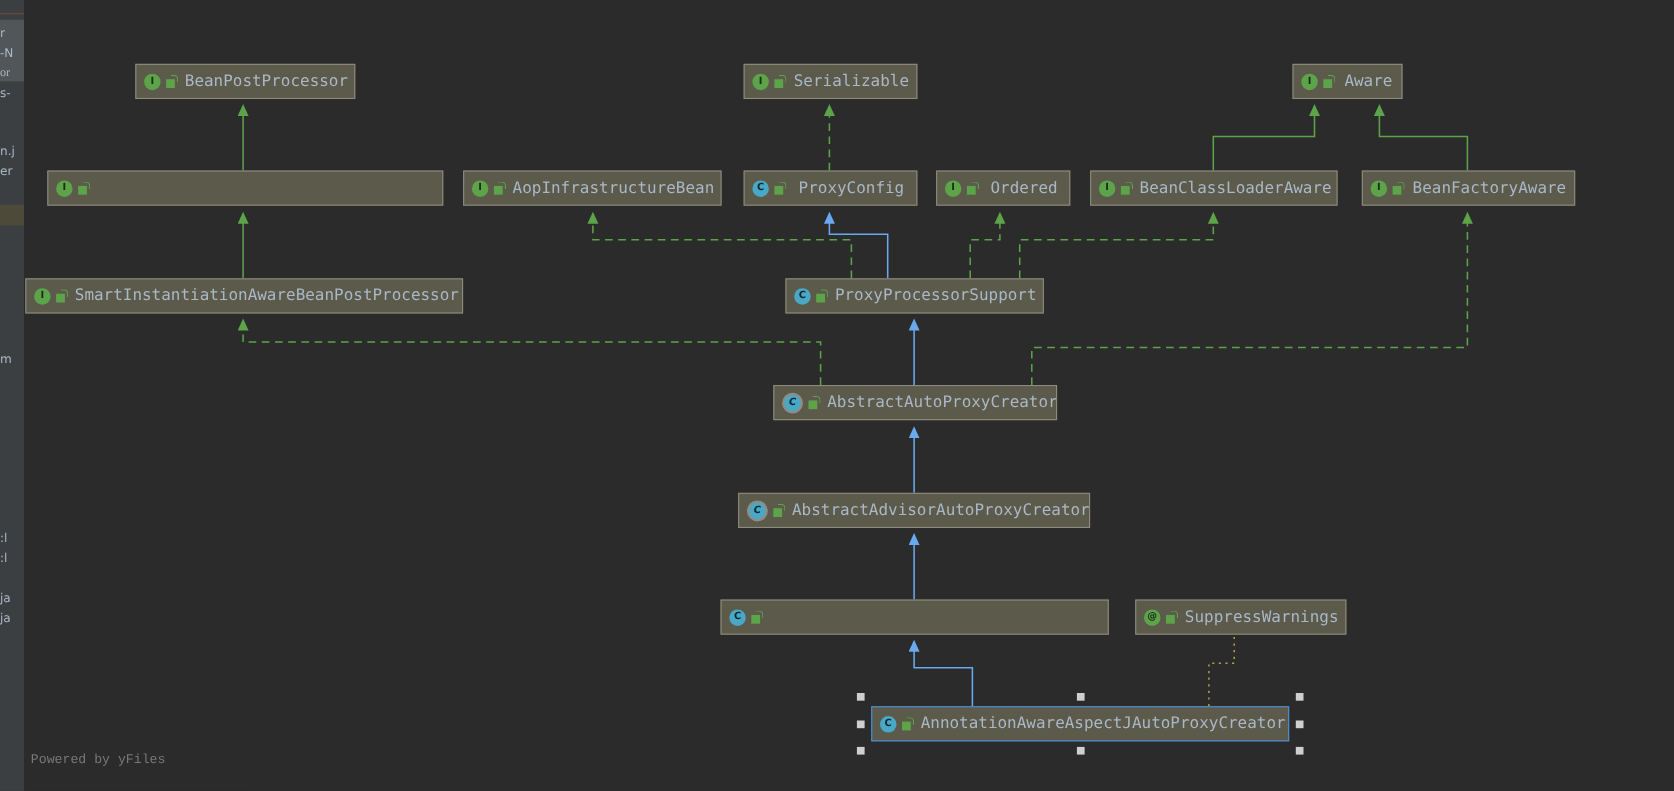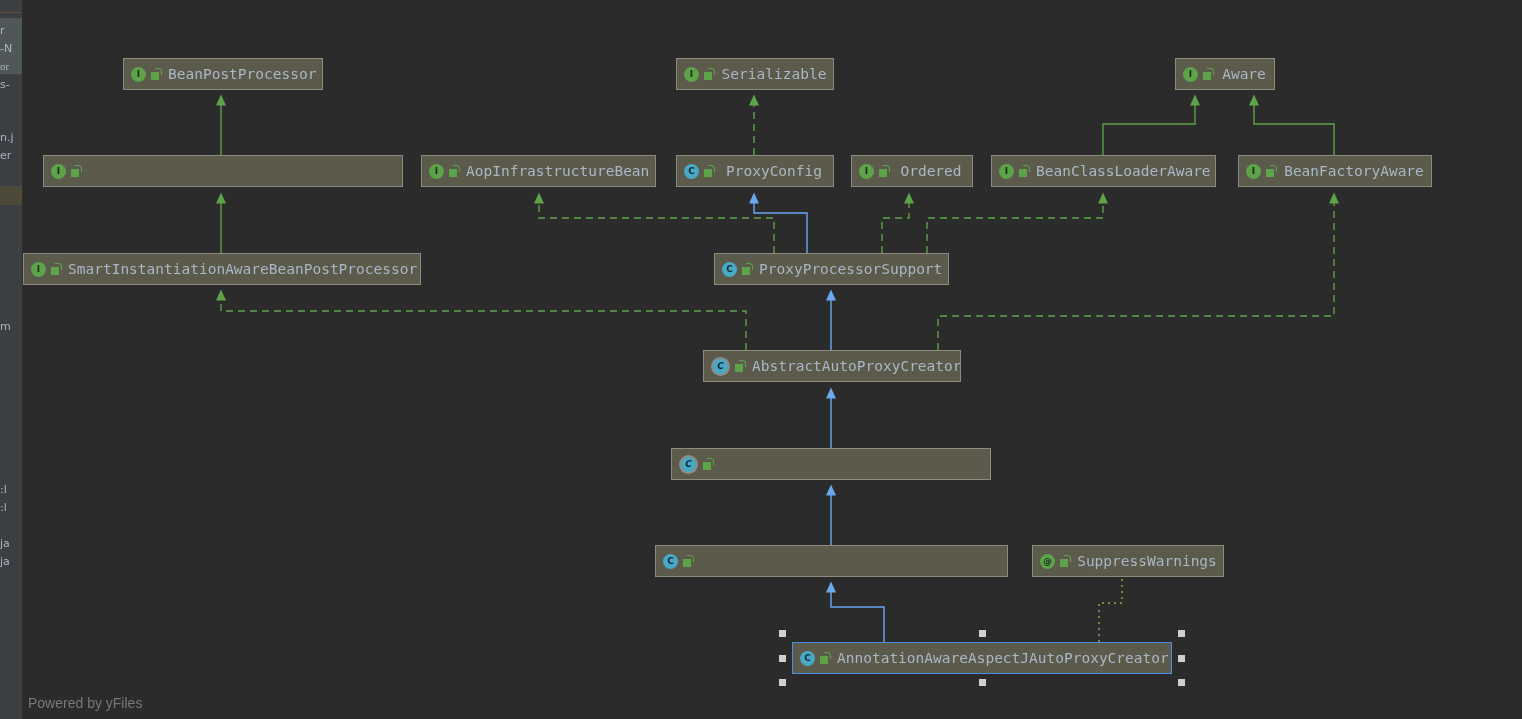--- a/index.html
+++ b/index.html
@@ -160,23 +160,23 @@
   .handle {
     position: absolute;
     width: 7px; height: 7px;
     background: #cfcfcf;
     z-index: 8;
   }
 
   
   #footer-left {
     position: absolute;
-    left: 28px; bottom: 8px;
-    font-family: Liberation Sans, sans-serif;
-    font-size: 14px;
+    left: 28px; bottom: 21px;
+    font-family: Liberation Mono, monospace;
+    font-size: 12px;
     color: #787878;
     z-index: 9;
   }
   #footer-right {
     position: absolute;
     right: 10px; bottom: 6px;
     font-family: "DejaVu Sans", sans-serif;
     font-size: 17px;
     color: #c8c8c8;
     z-index: 9;
@@ -377,20 +377,21 @@
           <span class="node-label">AbstractAutoProxyCreator</span>
         </div>
         <div class="node" style="left: 649px; top: 448px; width: 320px;">
           <span class="icon-wrap">
             <span class="type-icon abstract-cls">C</span>
             <span class="vis-icon">
               <span class="body"></span>
               <span class="shackle"></span>
             </span>
           </span>
+          <span class="node-label">AbstractAdvisorAutoProxyCreator</span>
         </div>
         <div class="node" style="left: 633px; top: 545px; width: 353px;">
           <span class="icon-wrap">
             <span class="type-icon cls">C</span>
             <span class="vis-icon">
               <span class="body"></span>
               <span class="shackle"></span>
             </span>
           </span>
         </div>

